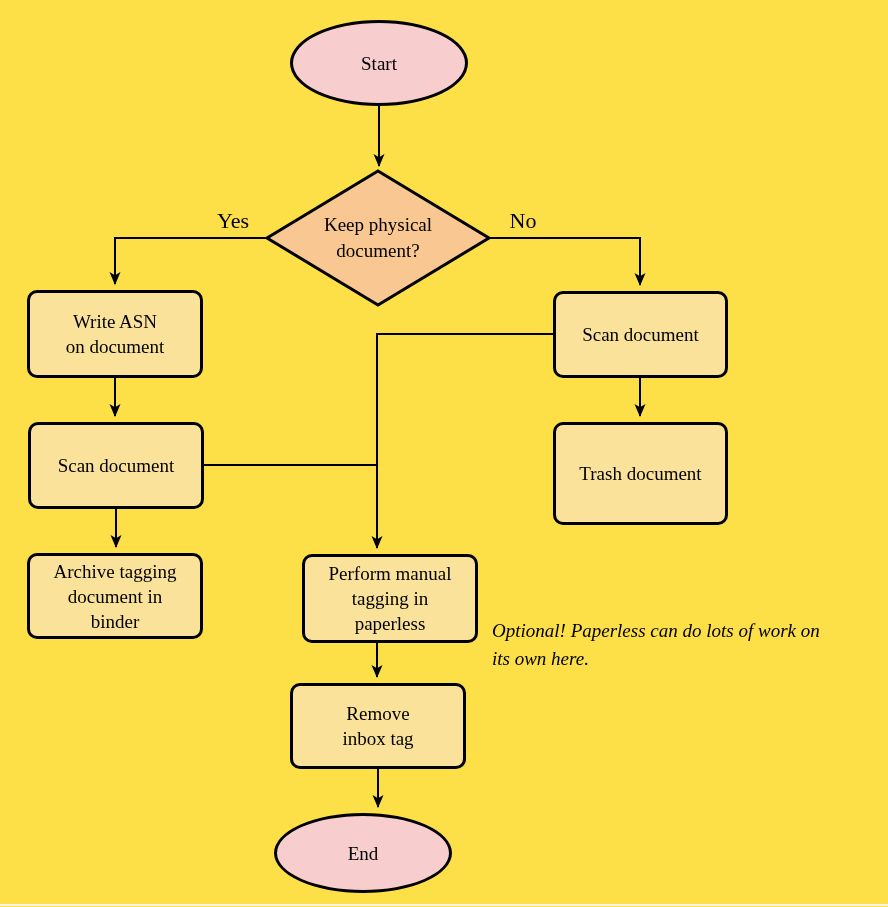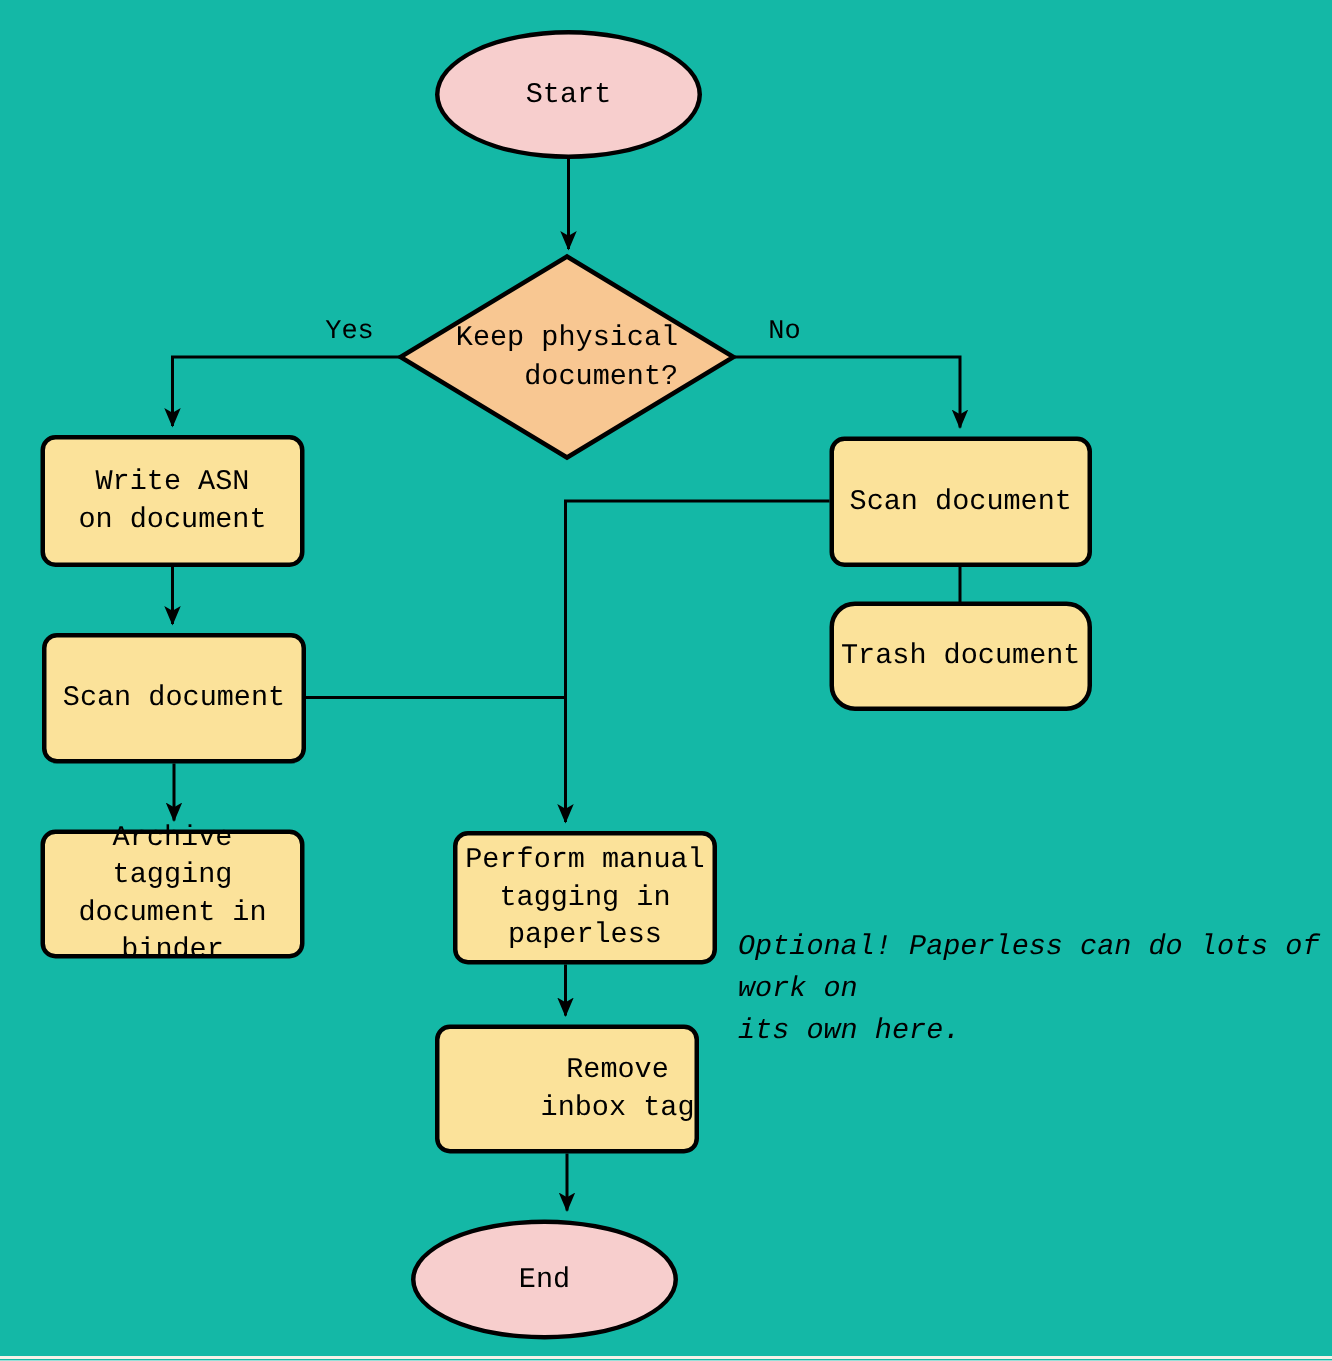--- a/index.html
+++ b/index.html
@@ -1,22 +1,22 @@
 <!DOCTYPE html>
 <html><head>
 <meta charset="utf-8">
 <style>
   * { margin: 0; padding: 0; box-sizing: border-box; }
   html, body { background: #ffffff; }
   .canvas {
     position: relative;
     width: 888px;
     height: 907px;
-    background: #14b8a6;
-    font-family: Liberation Mono, monospace;
+    background: #fde047;
+    font-family: Liberation Serif, serif;
     color: #000000;
     overflow: hidden;
   }
   .edge-layer {
     position: absolute;
     left: 0; top: 0;
     width: 888px; height: 907px;
     z-index: 1;
   }
   .edge-layer path.edge {
@@ -44,30 +44,30 @@
     background: #f7cecd;
     border: 3px solid #000000;
     border-radius: 50%;
   }
   .diamond-label {
     position: absolute;
     z-index: 2;
     display: flex;
     align-items: center;
     justify-content: center;
-    text-align: right;
+    text-align: center;
     font-size: 19px;
     line-height: 26px;
     white-space: pre-line;
     background: transparent;
   }
   .edge-label {
     position: absolute;
     z-index: 2;
-    font-size: 18px;
+    font-size: 22px;
     line-height: 20px;
     text-align: center;
   }
   .annotation {
     position: absolute;
     z-index: 2;
     font-size: 19px;
     line-height: 28px;
     font-style: italic;
     white-space: pre-line;
@@ -137,36 +137,36 @@
   <div class="node process" style="left:27px; top:553px; width:176px; height:86px;">
     <span>Archive tagging
 document in
 binder</span>
   </div>
 
   <div class="node process" style="left:553px; top:291px; width:175px; height:87px;">
     <span>Scan document</span>
   </div>
 
-  <div class="node process" style="left:553px; top:401px; width:175px; height:73px;border-radius:17px;">
+  <div class="node process" style="left:553px; top:422px; width:175px; height:103px;">
     <span>Trash document</span>
   </div>
 
   <div class="node process" style="left:289px; top:554px; width:176px; height:89px;margin-left:13px;">
     <span>Perform manual
 tagging in
 paperless</span>
   </div>
 
   <div class="annotation" style="left:480px; top:589px; width:408px;margin-left:12px;">
     <span>Optional! Paperless can do lots of work on
 its own here.</span>
   </div>
 
-  <div class="node process" style="left:290px; top:683px; width:176px; height:86px;justify-content:flex-end;">
+  <div class="node process" style="left:290px; top:683px; width:176px; height:86px;">
     <span>Remove
 inbox tag</span>
   </div>
 
   <div class="node terminator" style="left:274px; top:813px; width:178px; height:80px;">
     <span>End</span>
   </div>
 
   <div class="bottom-rule"></div>
 

